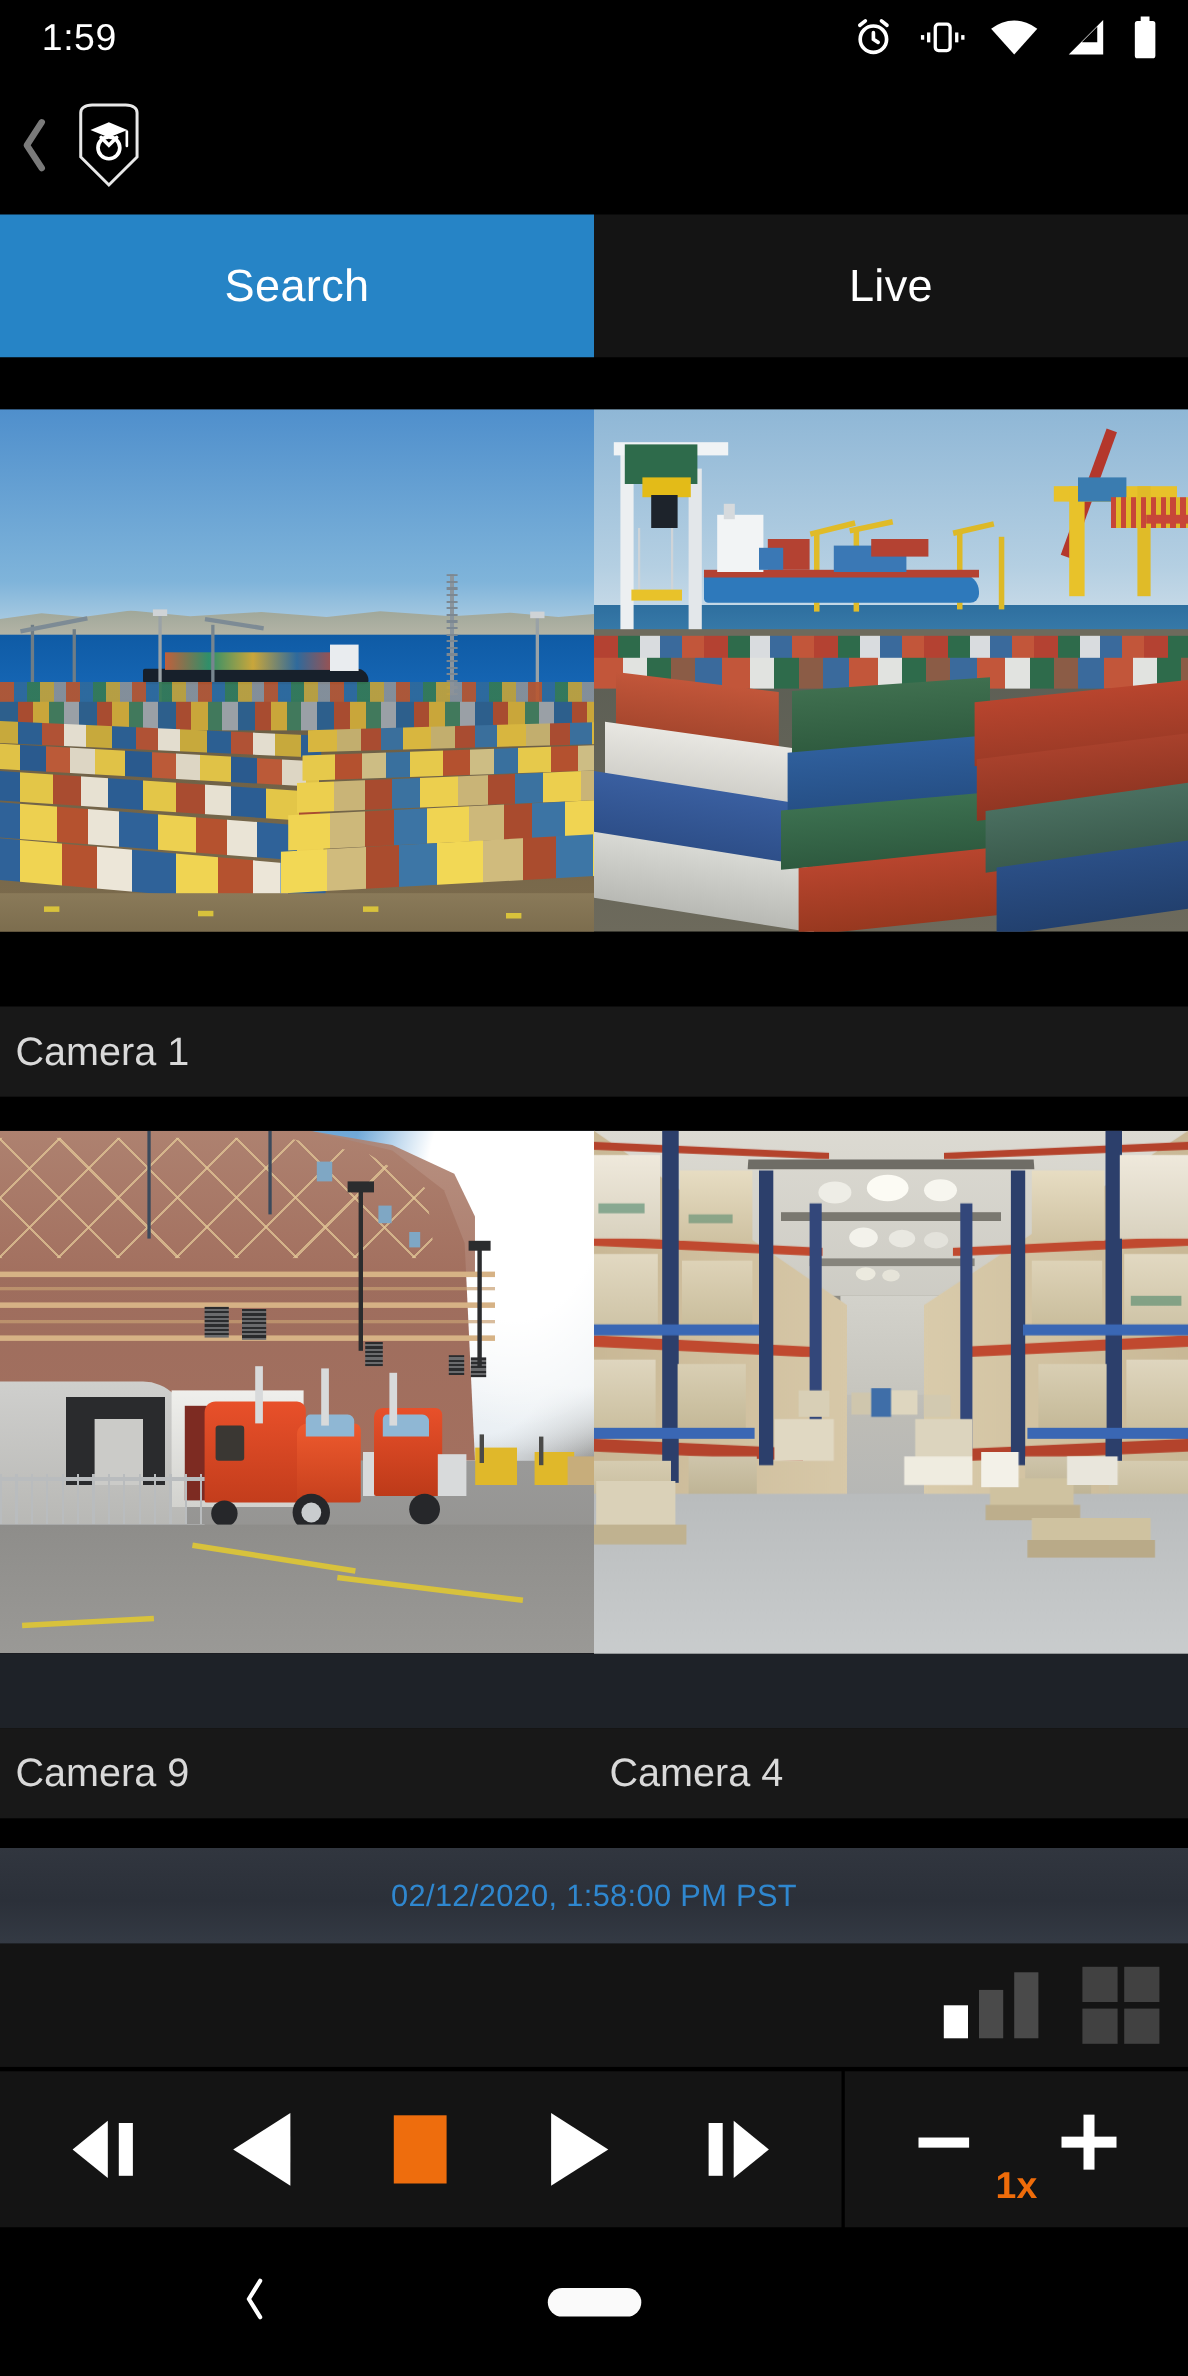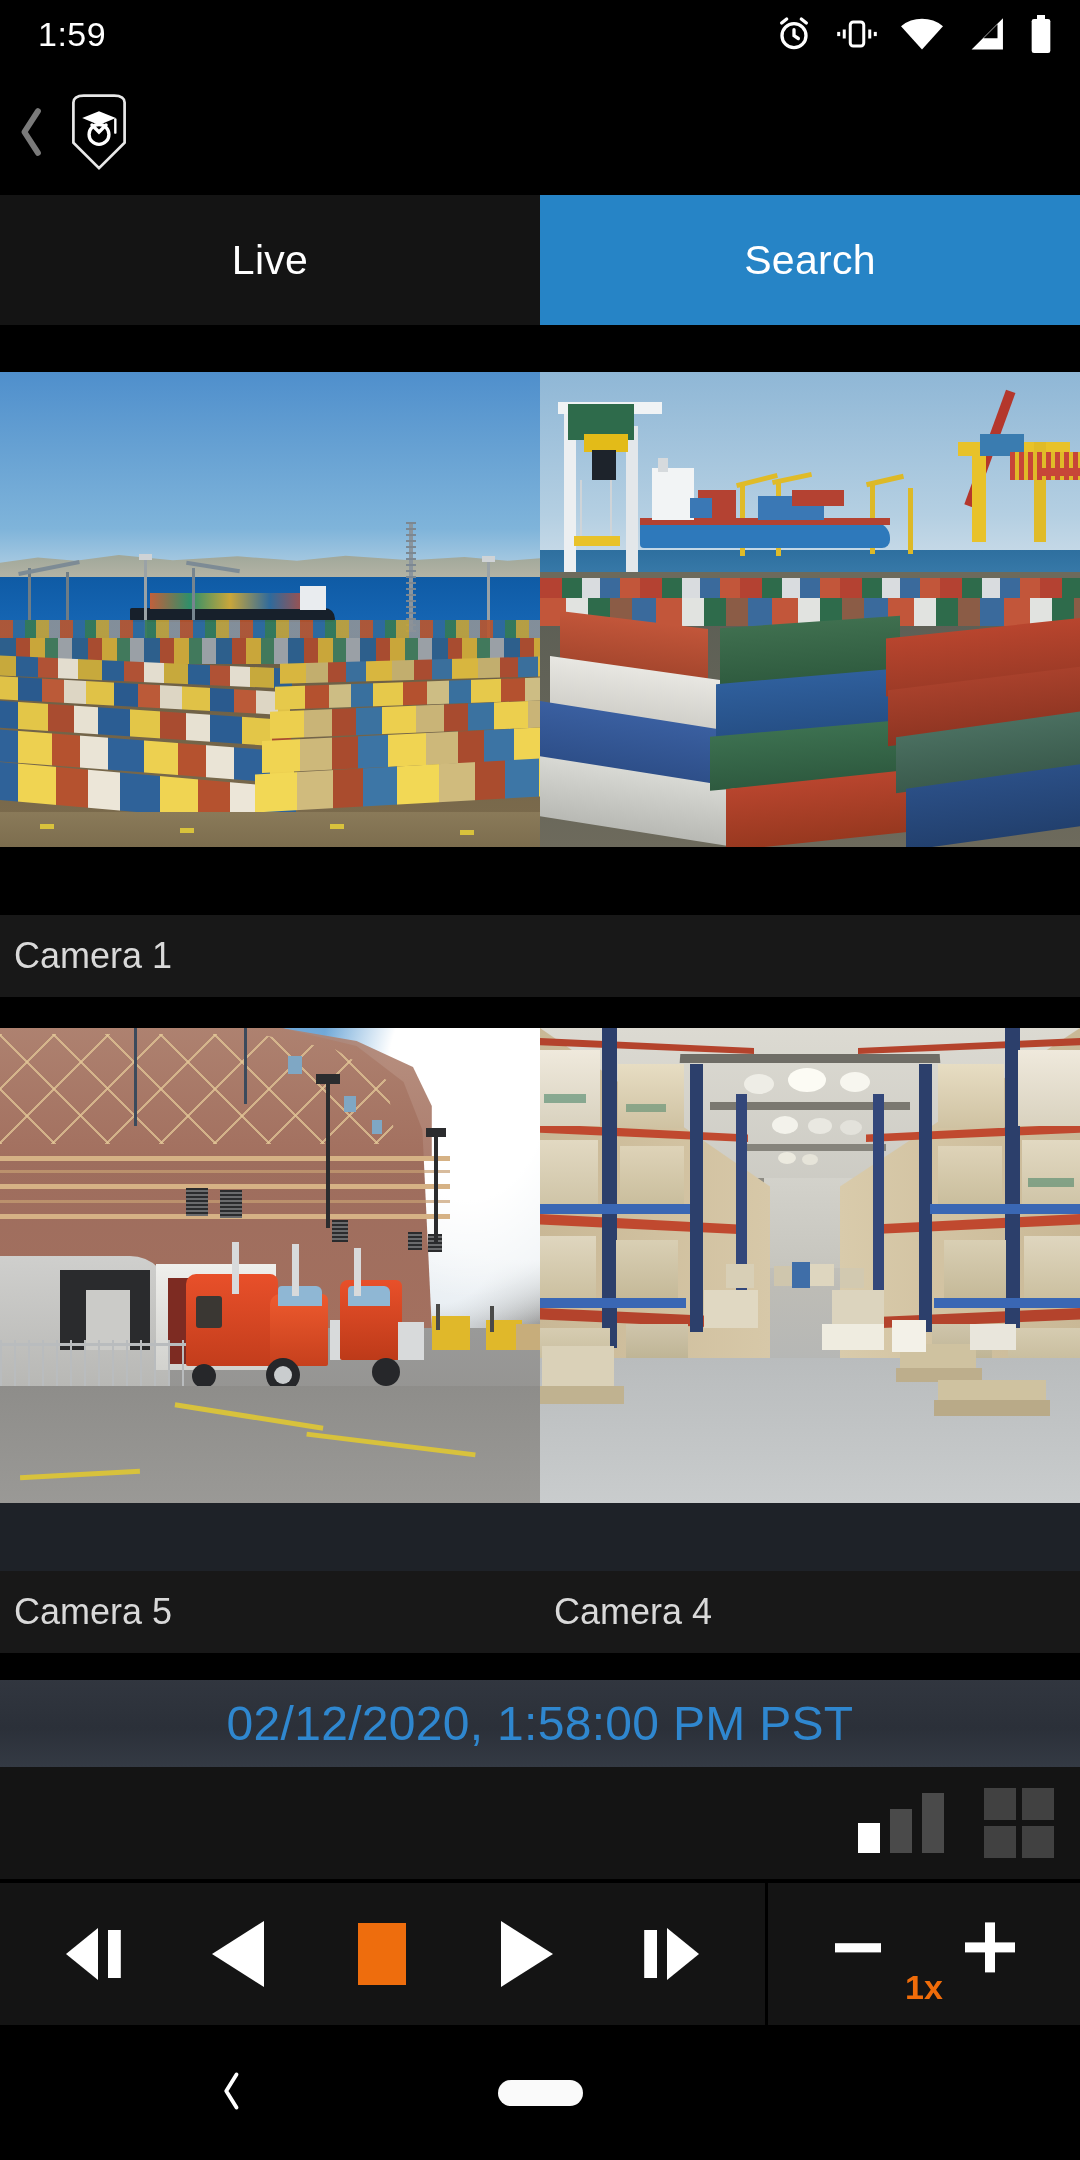--- a/index.html
+++ b/index.html
@@ -62,21 +62,21 @@
 
   .rowgap{ position:absolute; left:0; width:1080px; height:68px; }
   .cam-row.r2 .rowgap{ top:475px; background:#1e2228; }
 
   
   .tsbar{
     position:absolute; top:1680px; left:0; width:1080px; height:87px;
     background:linear-gradient(180deg,#31363f 0%,#2b3039 55%,#343a44 100%);
     display:flex; align-items:center; justify-content:center;
   }
-  .tsbar .ts{ color:#2f87cf; font-size:48px; letter-spacing:.3px;text-align:center; }
+  .tsbar .ts{ color:#2f87cf; font-size:28px; letter-spacing:.3px;text-align:center; }
 
   
   .optbar{
     position:absolute; top:1767px; left:0; width:1080px; height:112px;
     background:#141414; display:flex; align-items:center; justify-content:flex-end;
     padding-right:26px; gap:40px;
   }
   .bars-icon{ display:flex; align-items:flex-end; gap:10px; height:60px; }
   .bars-icon i{ display:block; width:22px; background:#4a4a4a; }
   .bars-icon i.b1{ height:30px; background:#ffffff; }
@@ -175,22 +175,22 @@
         <path d="M4 6.5C4 4.3 6 2.2 10.5 2.2h19C34 2.2 36 4.3 36 6.5v25.2L20 47.6 4 31.7Z" fill="none" stroke="#e8e8e8" stroke-width="1.7"></path>
         <path d="M9.5 16.3 20 12l10.5 4.3L20 20.6Z" fill="#fff"></path>
         <path d="M30.2 17.2v8.2" stroke="#fff" stroke-width="1.5" fill="none" stroke-linecap="round"></path>
         <circle cx="20" cy="26.5" r="6.2" fill="none" stroke="#fff" stroke-width="2.1"></circle>
         <path d="M15.6 20.6 20 25l4.4-4.4" fill="none" stroke="#fff" stroke-width="2.1" stroke-linecap="round"></path>
       </svg>
     </div>
   </div>
 
   <div class="tabbar">
+    <div class="tab active">Search</div>
     <div class="tab inactive">Live</div>
-    <div class="tab active">Search</div>
   </div>
 
   <div class="grid-area">
 
     <div class="cam-row r1">
       <div class="tiles">
 
         <div class="tile">
           <div class="scene sc1">
 
@@ -460,21 +460,21 @@
             <div class="s-el" style="left:430px;top:296px;width:46px;height:26px;background:#e9e6dc;"></div>
             <div class="s-el" style="left:2px;top:318px;width:72px;height:44px;background:#dad1b8;"></div>
             <div class="s-el" style="left:0;top:358px;width:84px;height:18px;background:#c0b290;"></div>
           </div>
         </div>
       </div>
 
       <div class="rowgap"></div>
 
       <div class="labelstrip">
-        <div class="cam-label">Camera 5</div>
+        <div class="cam-label">Camera 9</div>
         <div class="cam-label">Camera 4</div>
       </div>
     </div>
   </div>
 
   <div class="tsbar">
     <div class="ts">02/12/2020, 1:58:00 PM PST</div>
   </div>
 
   <div class="optbar">

